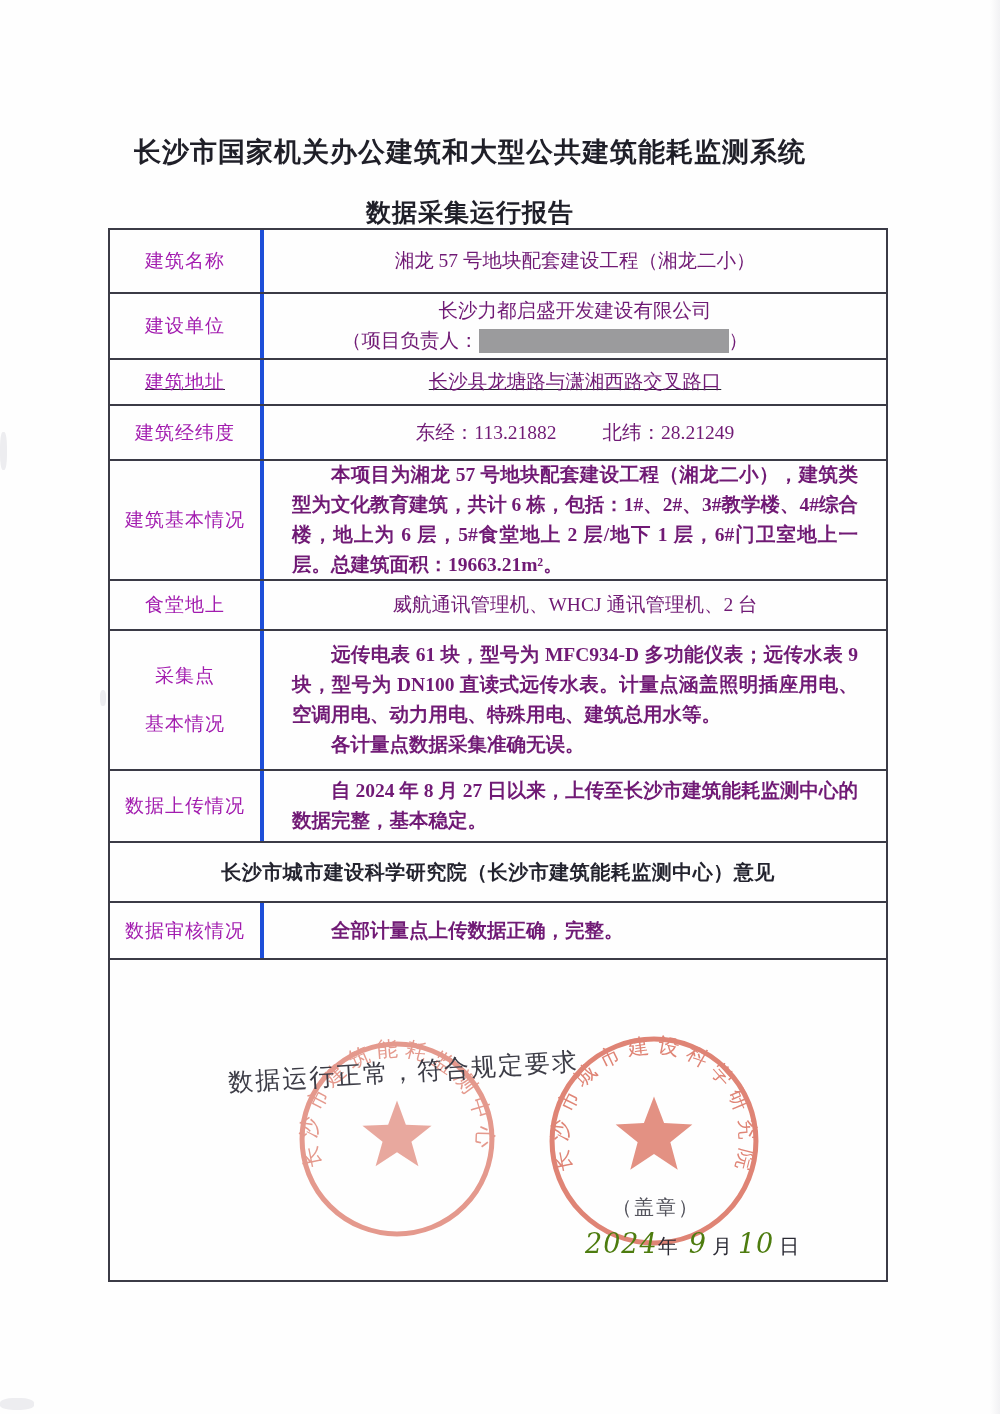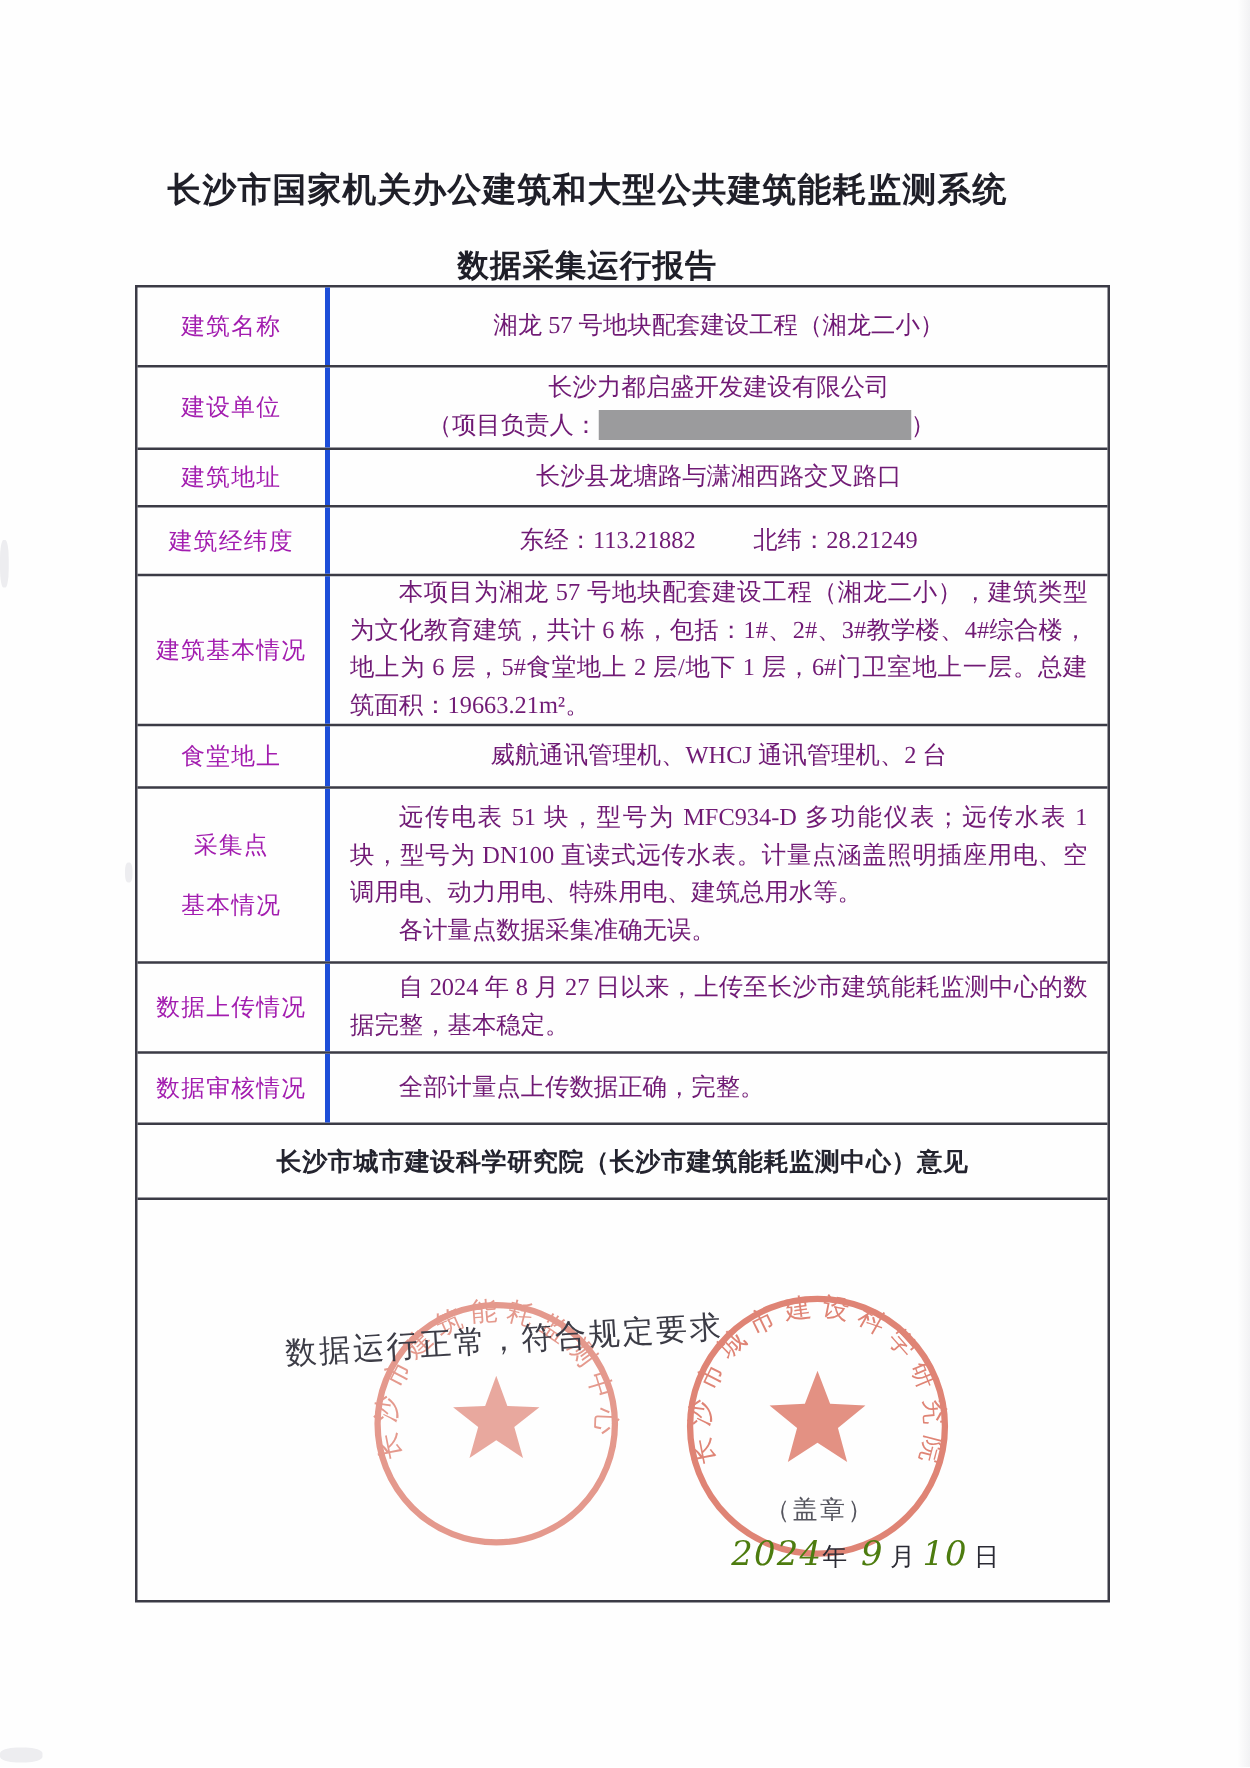--- a/index.html
+++ b/index.html
@@ -27,21 +27,21 @@
   .trow:last-child{border-bottom:none;}
   .tlabel{
     width:154px;flex:0 0 154px;border-right:4px solid #1d4ed8;box-sizing:border-box;
     display:flex;flex-direction:column;align-items:center;justify-content:center;
     font-size:19px;letter-spacing:1px;color:#a21caf;
   }
   .tvalue{
     flex:1;display:flex;flex-direction:column;align-items:center;justify-content:center;
     font-size:19.5px;color:#701a75;box-sizing:border-box;
   }
-  .tvalue.paragraph{align-items:stretch;justify-content:center;padding:6px 16px;}
+  .tvalue.paragraph{align-items:stretch;justify-content:center;padding:6px 28px;font-weight:bold;}
   .tvalue.paragraph p{margin:0;text-indent:2em;line-height:30px;text-align:justify;}
   .center-line{text-align:center;line-height:30px;}
   .left-line{width:100%;text-align:left;line-height:30px;box-sizing:border-box;}
   .coord-gap{display:inline-block;width:46px;}
   .redact-box{display:inline-block;width:250px;height:24px;background:#9b9b9d;vertical-align:-6px;}
   .fullrow{justify-content:center;align-items:center;display:flex;width:100%;
     font-weight:bold;font-size:20px;letter-spacing:0.5px;}
   
   .hand{font-family:cursive,"DejaVu Serif",serif;color:#3c3c46;}
   .handwritten-comment{
@@ -90,21 +90,21 @@
       <div class="tlabel">建设单位</div>
       <div class="tvalue">
         <div class="center-line">长沙力都启盛开发建设有限公司</div>
         <div class="left-line" style="padding-left:78px;">
           <span>（项目负责人：</span><span class="redact-box"></span><span>）</span>
         </div>
       </div>
     </div>
 
 
-    <div class="trow" style="height:46px;">
+    <div class="trow" style="height:46px;text-decoration:underline;">
       <div class="tlabel">建筑地址</div>
       <div class="tvalue">
         <div class="center-line">长沙县龙塘路与潇湘西路交叉路口</div>
       </div>
     </div>
 
     <div class="trow" style="height:55px;">
       <div class="tlabel">建筑经纬度</div>
       <div class="tvalue">
         <div class="center-line">
@@ -126,41 +126,41 @@
         <div class="center-line">威航通讯管理机、WHCJ 通讯管理机、2 台</div>
       </div>
     </div>
 
     <div class="trow" style="height:140px;">
       <div class="tlabel">
         <div>采集点</div>
         <div style="margin-top:22px;">基本情况</div>
       </div>
       <div class="tvalue paragraph">
-        <p>远传电表 51 块，型号为 MFC934-D 多功能仪表；远传水表 1 块，型号为 DN100 直读式远传水表。计量点涵盖照明插座用电、空调用电、动力用电、特殊用电、建筑总用水等。</p>
+        <p>远传电表 61 块，型号为 MFC934-D 多功能仪表；远传水表 9 块，型号为 DN100 直读式远传水表。计量点涵盖照明插座用电、空调用电、动力用电、特殊用电、建筑总用水等。</p>
         <p>各计量点数据采集准确无误。</p>
       </div>
     </div>
 
     <div class="trow" style="height:72px;">
       <div class="tlabel">数据上传情况</div>
       <div class="tvalue paragraph">
         <p>自 2024 年 8 月 27 日以来，上传至长沙市建筑能耗监测中心的数据完整，基本稳定。</p>
       </div>
     </div>
 
+    <div class="trow" style="height:60px;">
+      <div class="fullrow">长沙市城市建设科学研究院（长沙市建筑能耗监测中心）意见</div>
+    </div>
+
     <div class="trow" style="height:57px;">
       <div class="tlabel">数据审核情况</div>
       <div class="tvalue paragraph">
         <p>全部计量点上传数据正确，完整。</p>
       </div>
-    </div>
-
-    <div class="trow" style="height:60px;">
-      <div class="fullrow">长沙市城市建设科学研究院（长沙市建筑能耗监测中心）意见</div>
     </div>
 
     <div class="trow" style="height:260px;flex:1;">
       <div class="fullrow"></div>
     </div>
 
   </div>
 
   <div class="handwritten-comment hand">数据运行正常，符合规定要求</div>
 

